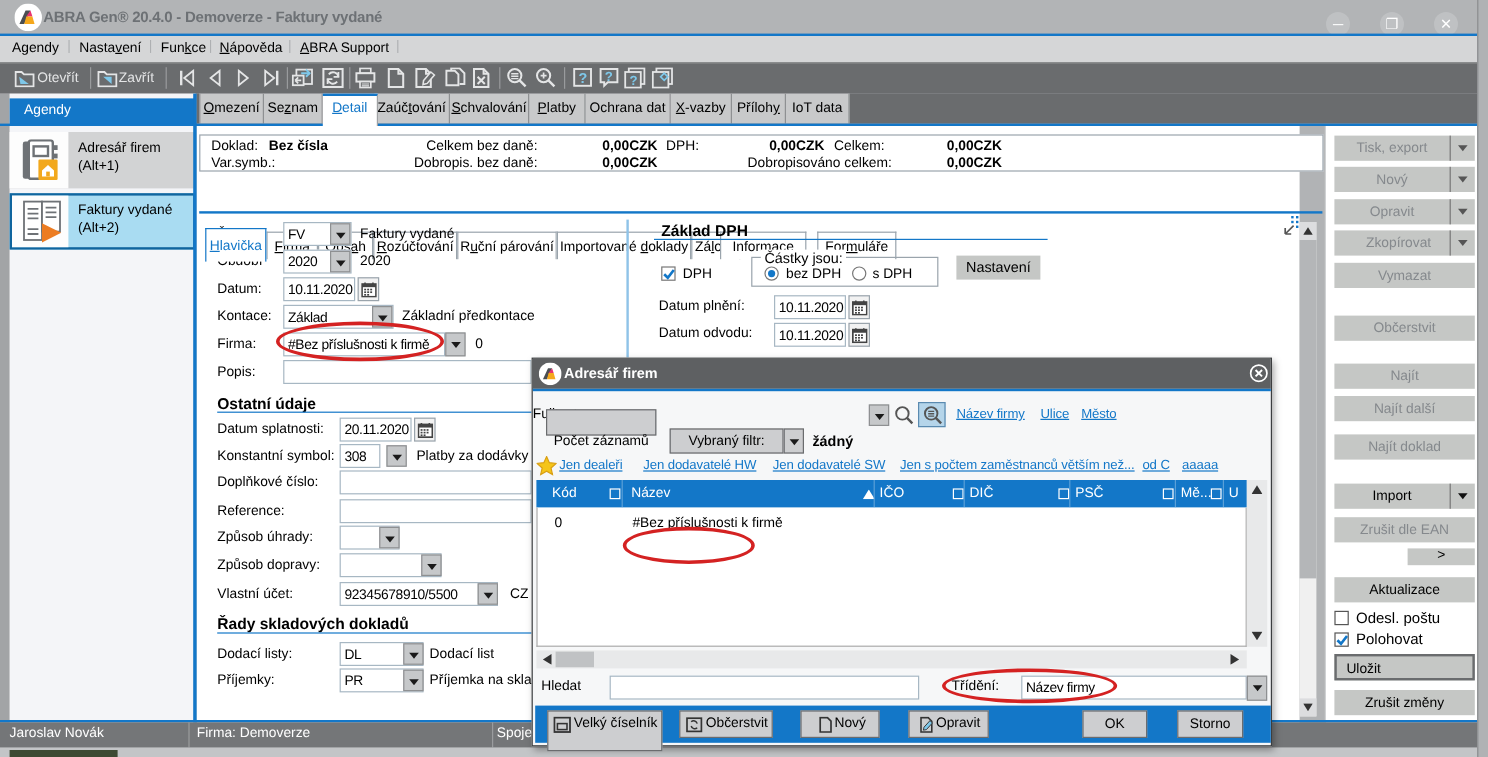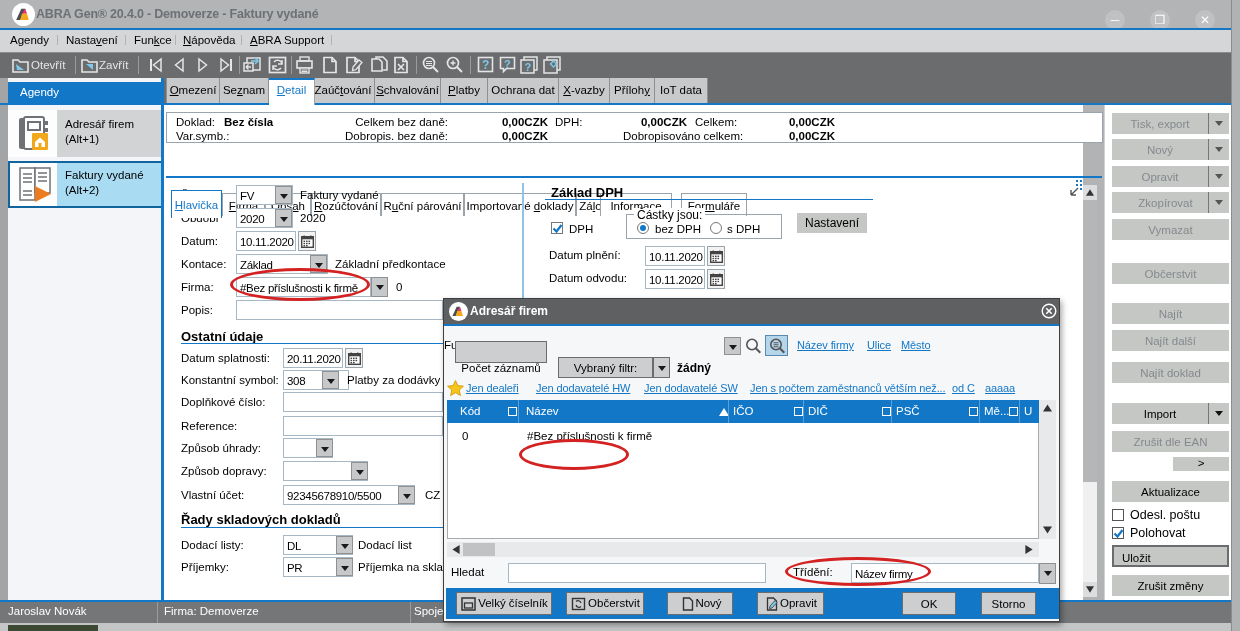--- a/index.html
+++ b/index.html
@@ -402,21 +402,21 @@
           <rect x="2.5" y="7.8" width="1.6" height="1.4"></rect>
           <rect x="5" y="7.8" width="1.6" height="1.4"></rect>
           <rect x="7.5" y="7.8" width="1.6" height="1.4"></rect>
           <rect x="2.5" y="10" width="1.6" height="1.4"></rect>
           <rect x="5" y="10" width="1.6" height="1.4"></rect>
         </g>
       </svg>
     </span>
 
  <span class="flabel" style="left:181px;top:374px">Konstantní symbol:</span>
- <span class="field" style="left:283px;top:370px;width:66px">308</span>
+ <span class="field" style="left:283px;top:370px;width:34px">308</span>
  <span class="combo-arrow" style="left:322px;top:371px;height:18px"></span>
  <span class="flabel" style="left:347px;top:374px">Platby za dodávky p</span>
 
  <span class="flabel" style="left:181px;top:396px">Doplňkové číslo:</span>
  <span class="field" style="left:283px;top:392px;width:160px"></span>
 
  <span class="flabel" style="left:181px;top:420px">Reference:</span>
  <span class="field" style="left:283px;top:416px;width:160px"></span>
 
  <span class="flabel" style="left:181px;top:442px">Způsob úhrady:</span>
@@ -605,21 +605,21 @@
       </svg>
  </div>
 
  <span class="abs" style="left:7px;top:267px;font-size:11.5px">Hledat</span>
  <span class="field" style="left:64px;top:264px;width:258px"></span>
  <span class="abs" style="left:349px;top:267px;font-size:11.5px">Třídění:</span>
  <span class="field" style="left:407px;top:264px;width:188px">Název firmy</span>
  <span class="combo-arrow" style="left:595px;top:264px;height:21px"></span>
 
  <div class="abs" style="left:2px;top:289px;width:613px;height:31px;background:#1377c8">
-  <span class="dbtn" style="left:10px;top:4px;width:96px;height:23px;padding-top:4px"><svg class="abs" style="left:4px;top:4px" width="15" height="14" viewBox="0 0 15 14">
+  <span class="dbtn" style="left:10px;top:4px;width:96px;height:34px;padding-top:4px"><svg class="abs" style="left:4px;top:4px" width="15" height="14" viewBox="0 0 15 14">
           <rect x="1" y="1" width="13" height="12" fill="none" stroke="#333" stroke-width="1.5"></rect>
           <rect x="3.5" y="6" width="8" height="5" fill="none" stroke="#333" stroke-width="1.3"></rect>
         </svg><span style="margin-left:18px">Velký číselník</span></span>
   <span class="dbtn" style="left:120px;top:4px;width:78px;height:23px;padding-top:4px"><svg class="abs" style="left:4px;top:4px" width="15" height="14" viewBox="0 0 15 14">
           <rect x="1.5" y="1.5" width="12" height="11" fill="none" stroke="#333" stroke-width="1.4"></rect>
           <path d="M5 4.5 a3 3 0 0 1 5 1.5 M10 9.5 a3 3 0 0 1 -5 -1.5" stroke="#333" stroke-width="1.2" fill="none"></path>
         </svg><span style="margin-left:18px">Občerstvit</span></span>
   <span class="dbtn" style="left:221px;top:4px;width:66px;height:23px;padding-top:4px"><svg class="abs" style="left:14px;top:4px" width="12" height="14" viewBox="0 0 12 14">
           <path d="M1.5 1 h6 l3 3 v9 h-9 z" fill="none" stroke="#333" stroke-width="1.4"></path>
         </svg><span style="margin-left:17px">Nový</span></span>

